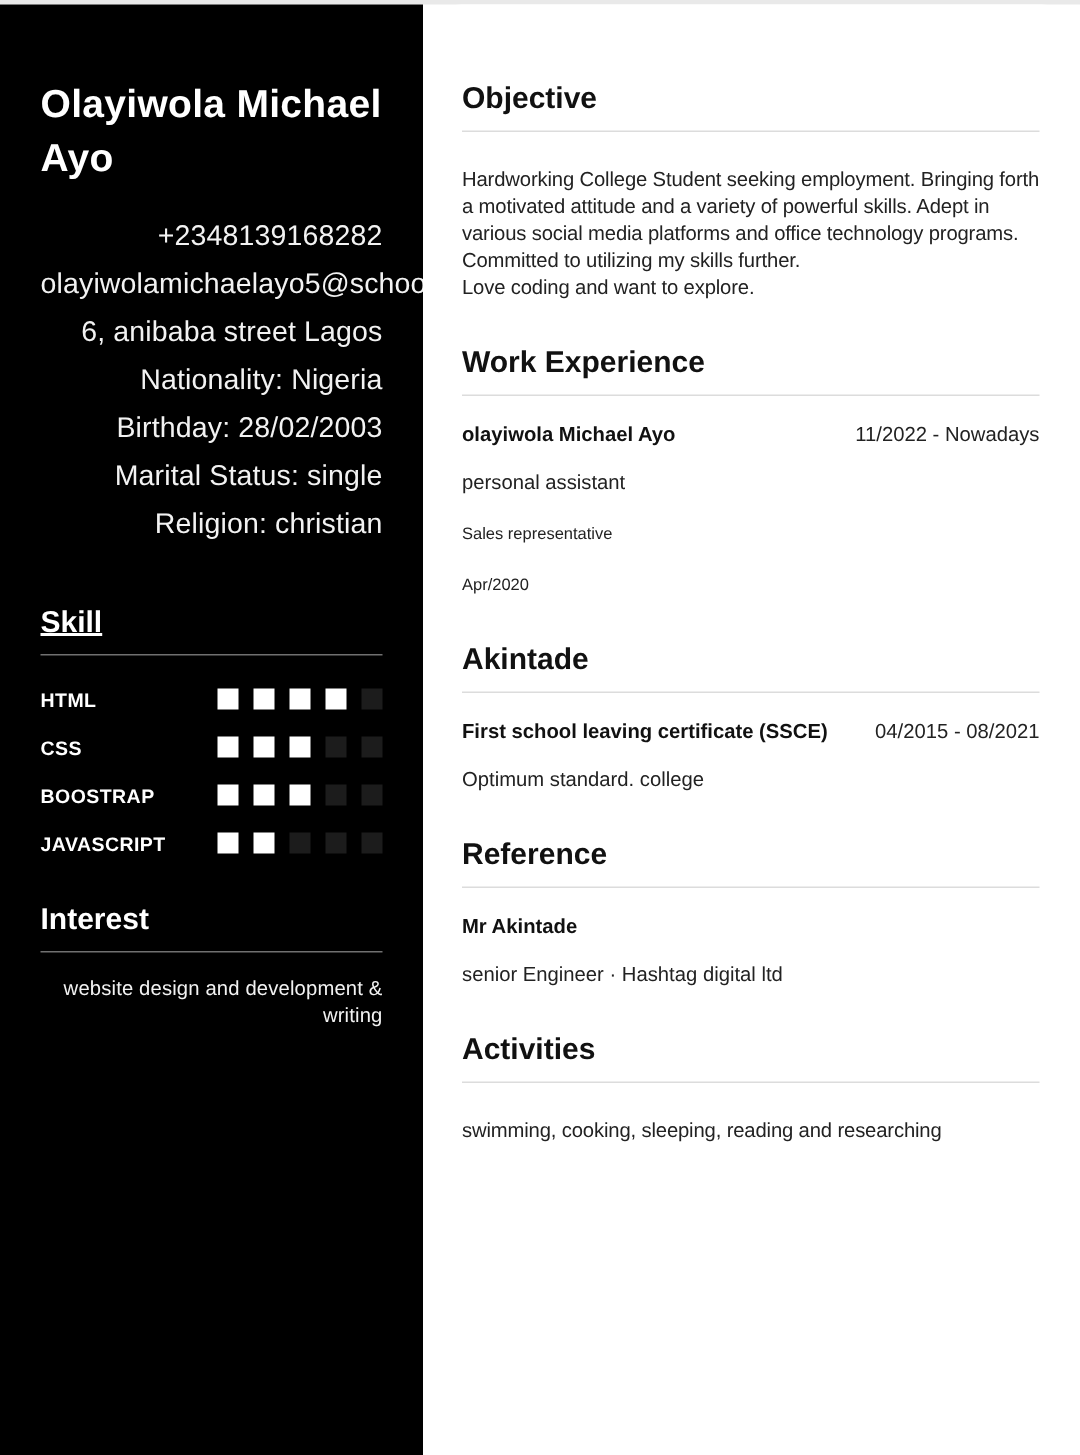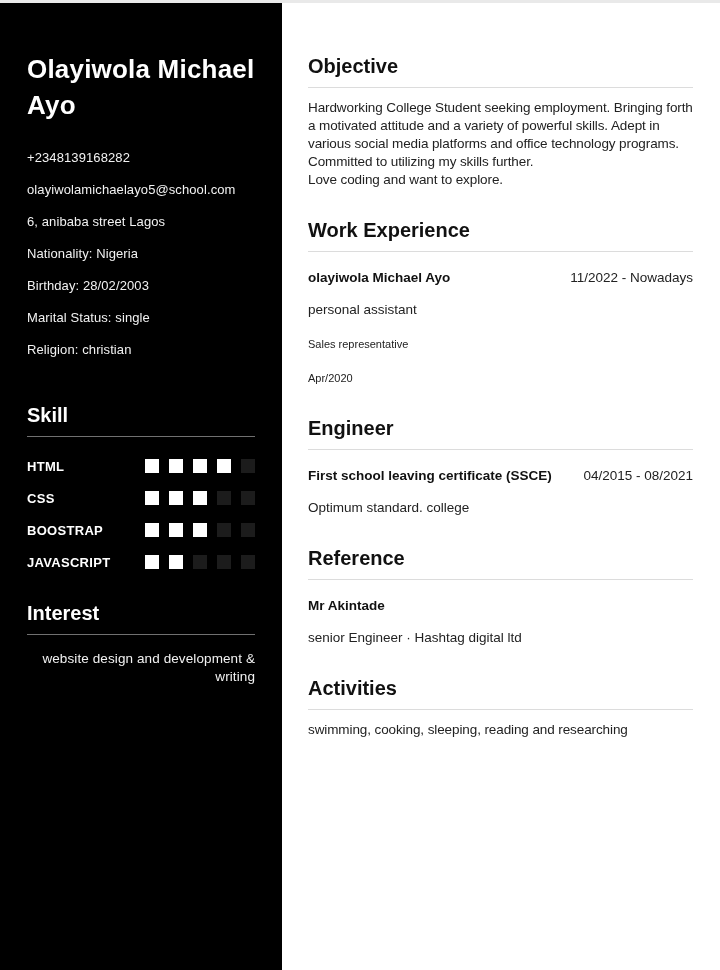--- a/index.html
+++ b/index.html
@@ -32,28 +32,29 @@
     background:var(--sidebar-bg);
     color:var(--sidebar-text);
     padding:48px 27px 0 27px;
   }
   .name{
     font-size:26px;line-height:36px;font-weight:700;color:#ffffff;
     letter-spacing:0.2px;
   }
   .contact{margin-top:28px;}
   .contact-item{
-    font-size:13px;line-height:14px;margin-bottom:18px;color:#f2f2f2;
+    font-size:19px;line-height:14px;margin-bottom:18px;color:#f2f2f2;
     letter-spacing:0.1px;
+    text-align:right;
   }
   .side-heading{
     font-size:20px;font-weight:700;color:#ffffff;
     padding-bottom:9px;border-bottom:1px solid var(--sidebar-divider);
   }
-  .side-heading.skill{margin-top:47px;}
+  .side-heading.skill{margin-top:47px;text-decoration:underline;}
   .side-heading.interest{margin-top:24px;}
   .skill-list{margin-top:13px;}
   .skill-row{
     height:32px;display:flex;align-items:center;justify-content:space-between;
   }
   .skill-label{font-size:13px;font-weight:700;letter-spacing:0.3px;color:#ffffff;}
   .skill-squares{display:flex;}
   .sq{width:14px;height:14px;margin-left:10px;background:var(--skill-empty);}
   .sq.filled{background:var(--skill-filled);}
   .interest-text{
@@ -68,21 +69,21 @@
     padding:52px 27px 0 26px;
     border-radius:25px;
   }
   .section{margin-top:30px;}
   .section.first{margin-top:0;}
   .section-heading{
     font-size:20px;line-height:23px;font-weight:700;color:var(--heading-text);
     padding-bottom:9px;border-bottom:1px solid var(--main-divider);
   }
   .para{
-    margin-top:11px;font-size:13.5px;line-height:18px;color:var(--main-text);
+    margin-top:23px;font-size:13.5px;line-height:18px;color:var(--main-text);
     letter-spacing:-0.1px;
   }
   .para.tight{margin-top:0;}
   .entry{margin-top:17px;}
   .entry-row{display:flex;justify-content:space-between;align-items:baseline;}
   .entry-title{font-size:13.5px;line-height:18px;font-weight:700;color:var(--heading-text);}
   .entry-date{font-size:13.5px;line-height:18px;color:var(--main-text);white-space:nowrap;}
   .entry-sub{font-size:13.5px;line-height:18px;color:var(--main-text);margin-top:14px;}
   .entry-para{font-size:11px;line-height:18px;color:var(--main-text);margin-top:16px;}
 </style>
@@ -167,21 +168,21 @@
         <span class="entry-title">olayiwola Michael Ayo</span>
         <span class="entry-date">11/2022 - Nowadays</span>
       </div>
       <div class="entry-sub">personal assistant</div>
       <div class="entry-para">Sales representative</div>
       <div class="entry-para">Apr/2020</div>
     </div>
   </section>
 
   <section class="section">
-    <h2 class="section-heading">Engineer</h2>
+    <h2 class="section-heading">Akintade</h2>
     <div class="entry">
       <div class="entry-row">
         <span class="entry-title">First school leaving certificate (SSCE)</span>
         <span class="entry-date">04/2015 - 08/2021</span>
       </div>
       <div class="entry-sub">Optimum standard. college</div>
     </div>
   </section>
 
   <section class="section">

